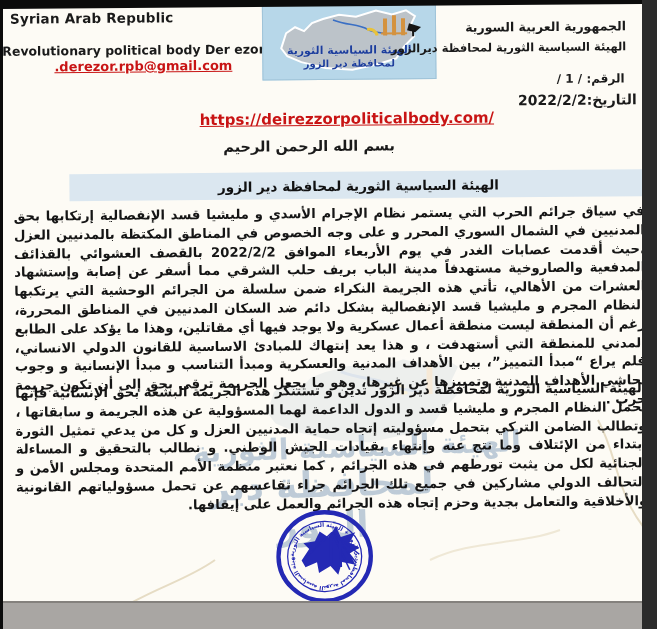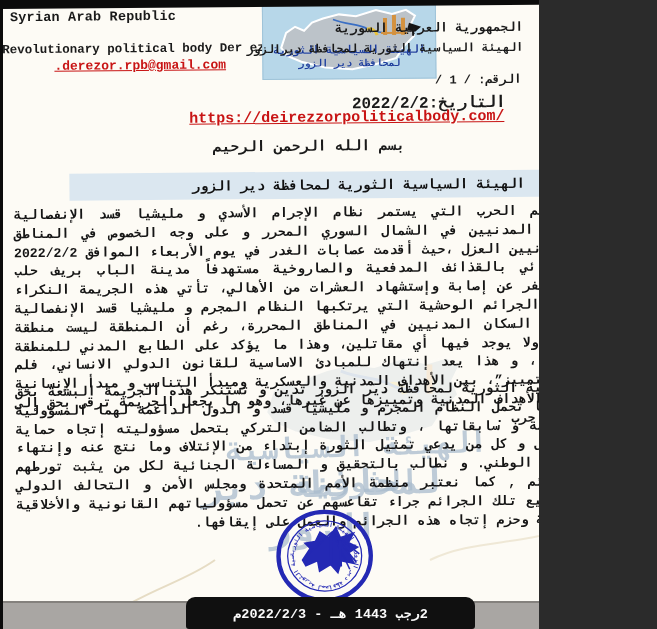--- a/index.html
+++ b/index.html
@@ -1,29 +1,29 @@
 <!DOCTYPE html>
 <html lang="ar"><head>
 <meta charset="utf-8">
 <style>
   html,body{margin:0;padding:0;}
   body{background:#2b2b2b;font-family:"DejaVu Sans",sans-serif;}
-  .page{position:relative;width:539px;height:629px;background:#fdfbf5;overflow:hidden;font-family:Liberation Mono, monospace;}
+  .page{position:relative;width:642px;height:629px;background:#fdfbf5;overflow:hidden;}
   .frame-top{position:absolute;left:0;top:-4px;width:110%;height:13px;background:#0b0b0b;transform:rotate(-0.45deg);transform-origin:left center;z-index:30;}
   .frame-left{position:absolute;left:0;top:0;width:3px;height:629px;background:#0b0b0b;z-index:30;}
   .tilt{position:absolute;inset:0;transform:rotate(-0.5deg);transform-origin:50% 40%;}
   .lbl{position:absolute;color:#1a1a1a;}
   .en-country{left:12px;top:8px;font-size:13.5px;font-weight:bold;letter-spacing:.2px;}
   .en-org{left:4px;top:41px;font-size:12.5px;font-weight:bold;}
   .email{left:56px;top:57px;font-size:13px;font-weight:bold;color:#c81414;text-decoration:underline;cursor:pointer;}
   .ar{direction:rtl;}
   .ar-country{right:14px;top:21px;font-size:12.5px;font-weight:bold;}
   .ar-org{right:14px;top:42px;font-size:11.5px;font-weight:bold;}
   .ar-ref{right:16px;top:74px;font-size:12px;font-weight:bold;}
-  .ar-date{right:32px;top:94px;font-size:16px;font-weight:bold;}
+  .ar-date{right:4px;top:94px;font-size:14px;font-weight:bold;}
   .url{left:128px;top:110px;width:440px;text-align:center;font-size:15px;font-weight:bold;color:#c81414;text-decoration:underline;cursor:pointer;}
   .bismillah{left:110px;top:138px;width:400px;text-align:center;font-size:14.5px;font-weight:bold;}
   .band{position:absolute;left:70px;top:172px;width:578px;height:27px;background:#dbe7f0;display:flex;align-items:center;justify-content:center;}
   .band span{font-size:13.5px;font-weight:bold;color:#111;}
   .para{position:absolute;left:14px;width:631px;direction:rtl;text-align:justify;font-size:13.2px;font-weight:bold;line-height:18.8px;color:#151515;z-index:2;}
   .p1{top:205px;}
   .p2{top:382px;}
   .logo{position:absolute;left:264px;top:3px;width:172px;height:75px;background:#b7d7e9;border:1px solid #9fc3d8;}
   .logo .ltxt{position:absolute;width:100%;text-align:center;color:#1d3e9c;font-weight:bold;direction:rtl;text-shadow:0 0 1px rgba(255,255,255,.6);}
   .logo .l1{top:40px;font-size:11px;}
@@ -115,20 +115,17 @@
       <line x1="60" y1="25" x2="85" y2="57" stroke="#2429b4" stroke-width="1.6"></line>
       <line x1="60" y1="25" x2="78" y2="64" stroke="#2429b4" stroke-width="1.6"></line>
       <line x1="60" y1="25" x2="34" y2="49" stroke="#2429b4" stroke-width="1.6"></line>
       <rect x="57" y="30" width="3" height="30" fill="#2429b4"></rect>
       <rect x="67" y="34" width="3" height="27" fill="#2429b4"></rect>
     </svg>
 
   </div>
 
   <div class="strip"></div>
-  <div class="datebar">
-    <span>2رجب 1443 هـ  - 2022/2/3م</span>
-  </div>
 
   <div class="frame-top"></div>
   <div class="frame-left"></div>
 
 </div>
 
 </body></html>

